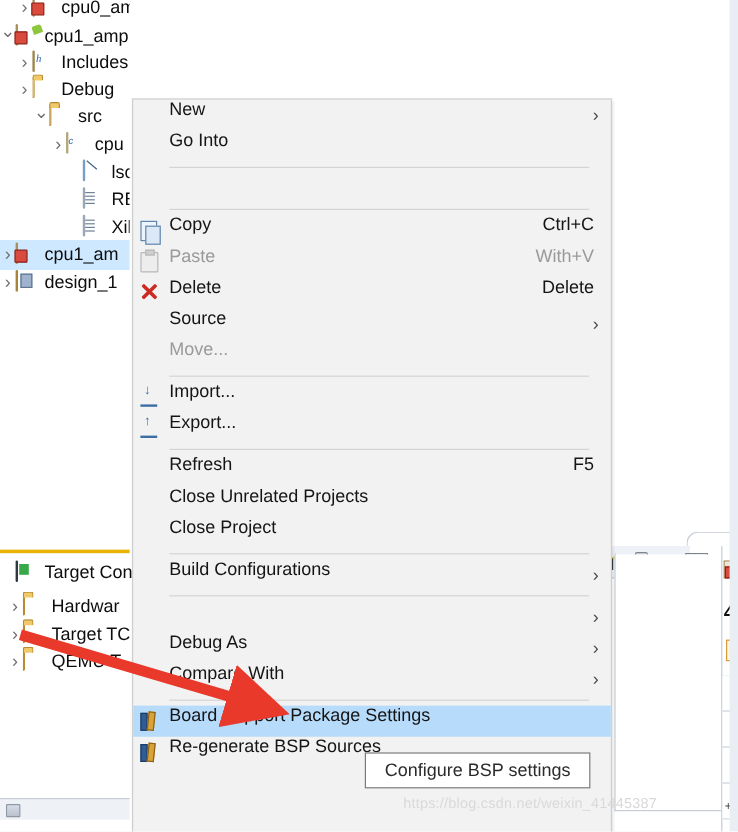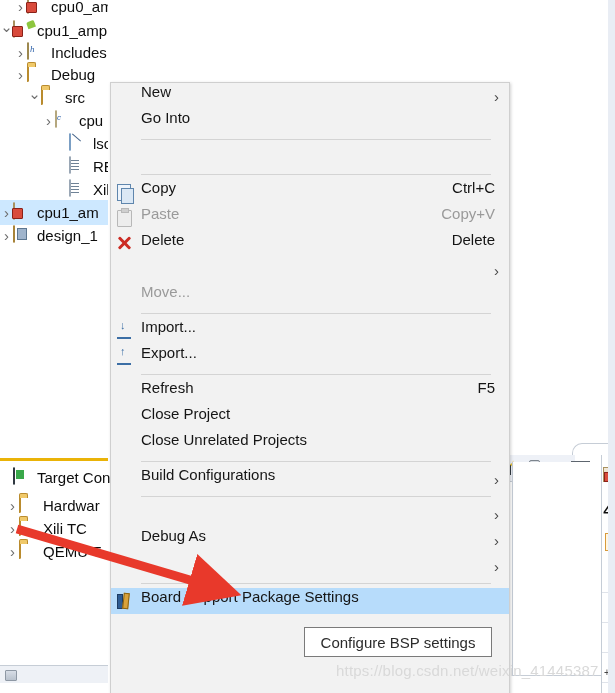--- a/index.html
+++ b/index.html
@@ -162,21 +162,21 @@
     display:flex;align-items:center;justify-content:center;
     font-size:15px;color:#2b2b2b;
   }
 
   
   .arrow-svg{position:absolute;left:0;top:0;width:615px;height:693px;pointer-events:none;}
 
   
   .watermark{
     position:absolute;left:336px;top:662px;
-    font-size:15px;color:#d9d9d9;white-space:nowrap;letter-spacing:.2px;
+    font-size:12px;color:#d9d9d9;white-space:nowrap;letter-spacing:.2px;
   }
 </style>
 </head>
 <body>
 
 <div id="root">
 
   <div class="top-right-white"></div>
   <div class="right-gap"></div>
 
@@ -246,21 +246,21 @@
     </div>
     <div id="targets-rows">
         <div class="tree-row" style="top: 32px; padding-left: 6px;">
           <span class="twisty closed"></span>
           <span class="ico"><i class="ic-folder"></i></span>
           <span class="lbl">Hardwar</span>
         </div>
         <div class="tree-row" style="top: 55px; padding-left: 6px;">
           <span class="twisty closed"></span>
           <span class="ico"><i class="ic-folder"></i></span>
-          <span class="lbl">Xili TC</span>
+          <span class="lbl">Target TC</span>
         </div>
         <div class="tree-row" style="top: 78px; padding-left: 6px;">
           <span class="twisty closed"></span>
           <span class="ico"><i class="ic-folder"></i></span>
           <span class="lbl">QEMU T</span>
         </div>
       </div>
     <div class="targets-bottom"></div>
   </div>
 
@@ -302,31 +302,32 @@
           <i class="mic-copy"></i>
         </span>
         <span class="mi-txt">Copy</span>
         <span class="mi-acc">Ctrl+C</span>
       </div>
       <div class="mi disabled">
         <span class="mi-ico">
           <i class="mic-paste"></i>
         </span>
         <span class="mi-txt">Paste</span>
-        <span class="mi-acc">Copy+V</span>
+        <span class="mi-acc">With+V</span>
       </div>
       <div class="mi">
         <span class="mi-ico">
           <i class="mic-del"></i>
         </span>
         <span class="mi-txt">Delete</span>
         <span class="mi-acc">Delete</span>
       </div>
       <div class="mi">
         <span class="mi-ico"></span>
+        <span class="mi-txt">Source</span>
         <span class="mi-arr">›</span>
       </div>
       <div class="mi disabled">
         <span class="mi-ico"></span>
         <span class="mi-txt">Move...</span>
       </div>
       <div class="msep"></div>
       <div class="mi">
         <span class="mi-ico">
           <i class="mic-imp"></i>
@@ -340,52 +341,59 @@
         <span class="mi-txt">Export...</span>
       </div>
       <div class="msep"></div>
       <div class="mi">
         <span class="mi-ico"></span>
         <span class="mi-txt">Refresh</span>
         <span class="mi-acc">F5</span>
       </div>
       <div class="mi">
         <span class="mi-ico"></span>
+        <span class="mi-txt">Close Unrelated Projects</span>
+      </div>
+      <div class="mi">
+        <span class="mi-ico"></span>
         <span class="mi-txt">Close Project</span>
       </div>
-      <div class="mi">
-        <span class="mi-ico"></span>
-        <span class="mi-txt">Close Unrelated Projects</span>
-      </div>
       <div class="msep"></div>
       <div class="mi">
         <span class="mi-ico"></span>
         <span class="mi-txt">Build Configurations</span>
         <span class="mi-arr">›</span>
       </div>
       <div class="msep"></div>
       <div class="mi">
         <span class="mi-ico"></span>
         <span class="mi-arr">›</span>
       </div>
       <div class="mi">
         <span class="mi-ico"></span>
         <span class="mi-txt">Debug As</span>
         <span class="mi-arr">›</span>
       </div>
       <div class="mi">
         <span class="mi-ico"></span>
+        <span class="mi-txt">Compare With</span>
         <span class="mi-arr">›</span>
       </div>
       <div class="msep"></div>
       <div class="mi hl">
         <span class="mi-ico">
           <i class="mic-bsp"></i>
         </span>
         <span class="mi-txt">Board Support Package Settings</span>
+      </div>
+      <div class="mi">
+        <span class="mi-ico">
+          <i class="mic-bsp"></i>
+        </span>
+        <span class="mi-txt">Re-generate BSP Sources</span>
       </div>
       <div class="mi">
         <span class="mi-ico"></span>
       </div>
     </div>
 
   <div class="tooltip">
     <span>Configure BSP settings</span>
   </div>
 

